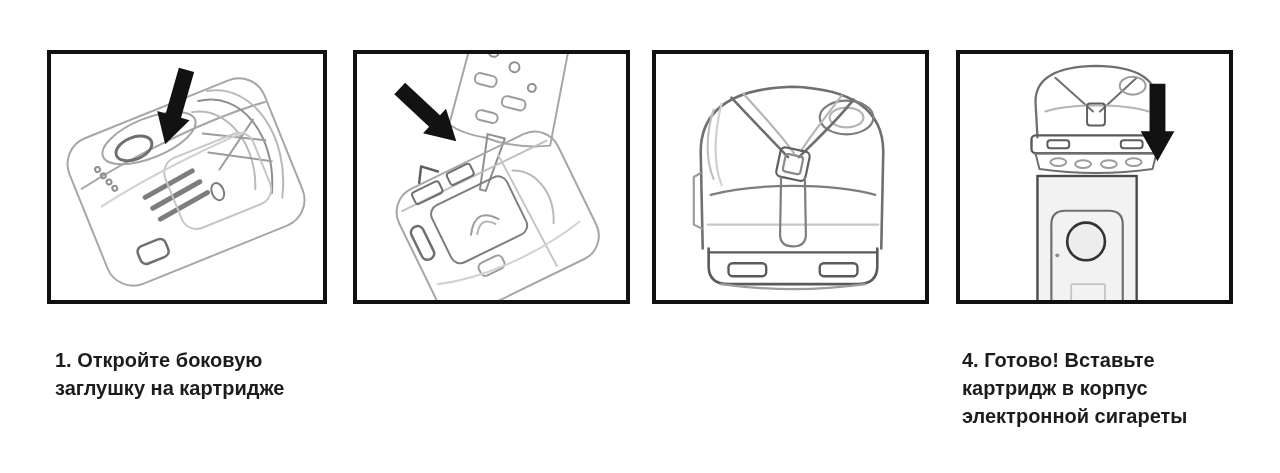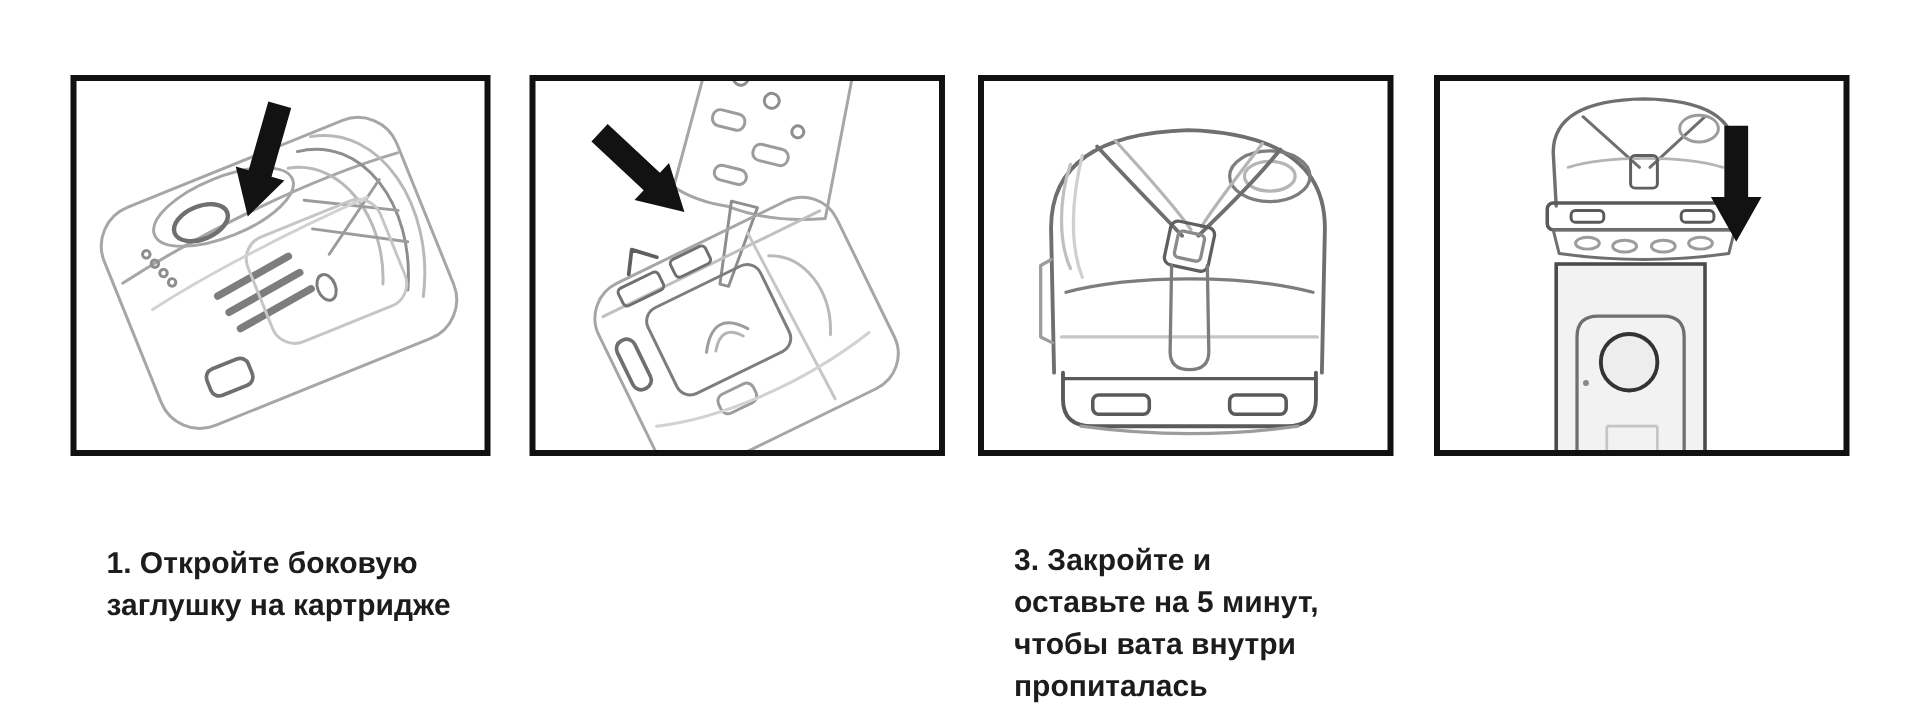--- a/index.html
+++ b/index.html
@@ -23,21 +23,21 @@
     box-sizing:border-box;
     background:var(--background);
     overflow:hidden;
   }
   .panel svg{display:block;width:100%;height:100%;}
   .p1{left:47px;width:280px;}
   .p2{left:353px;width:277px;}
   .p3{left:652px;width:277px;}
   .p4{left:956px;width:277px;}
   .caption{
-    position:absolute;margin:16px;
+    position:absolute;margin:0;
     font-size:20px;line-height:28px;font-weight:bold;
     color:var(--text);
     white-space:pre-line;
     letter-spacing:0;
   }
   .c1{left:55px;top:346px;width:300px;}
   .c2{left:362px;top:346px;width:300px;}
   .c3{left:660px;top:344px;width:300px;}
   .c4{left:962px;top:346px;width:300px;}
   .sketch{stroke-linecap:round;stroke-linejoin:round;fill:none;}
@@ -156,18 +156,17 @@
         <circle cx="127" cy="189" r="19" fill="#ededed" stroke="#333333" stroke-width="2.6"></circle>
         <circle cx="98" cy="203" r="2" fill="#888888"></circle>
         <path d="M112 232 L112 252 M146 232 L146 252 M112 232 L146 232" fill="none" stroke="#c4c4c4" stroke-width="1.8"></path>
       </g>
       <path class="arrow" d="M0 0 L-17 -30 L-8 -30 L-8 -78 L8 -78 L8 -30 L17 -30 Z" transform="translate(199,108)"></path>
     </svg>
   </div>
 
   <p class="caption c1">1. Откройте боковую
 заглушку на картридже</p>
-  <p class="caption c3">3. Закройте и
-оставьте на 5 минут,
-чтобы вата внутри
-пропиталась</p>
+  <p class="caption c4">4. Готово! Вставьте
+картридж в корпус
+электронной сигареты</p>
 
 </div>
 
 </body></html>

